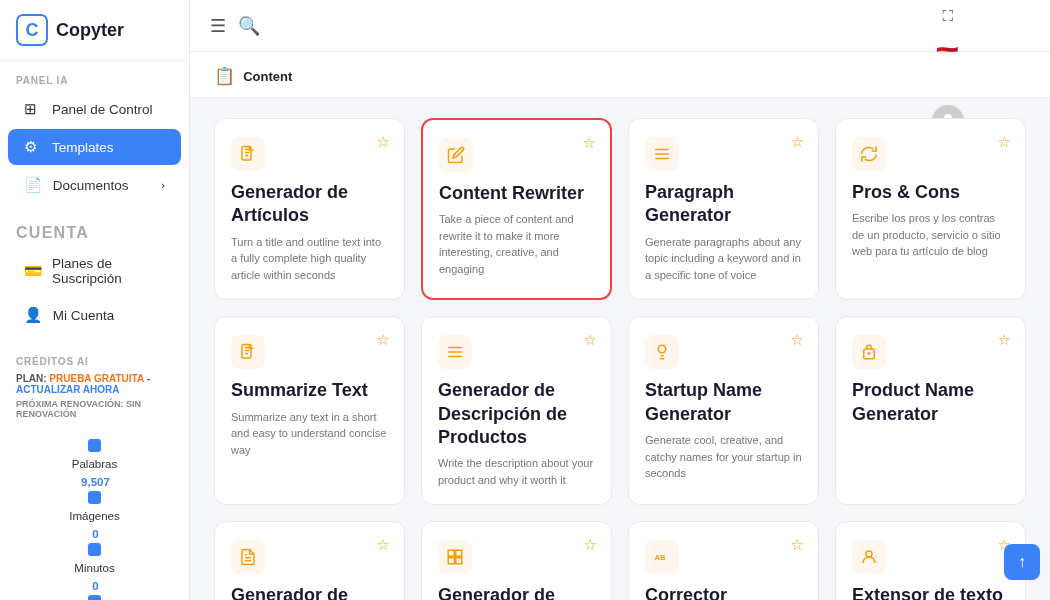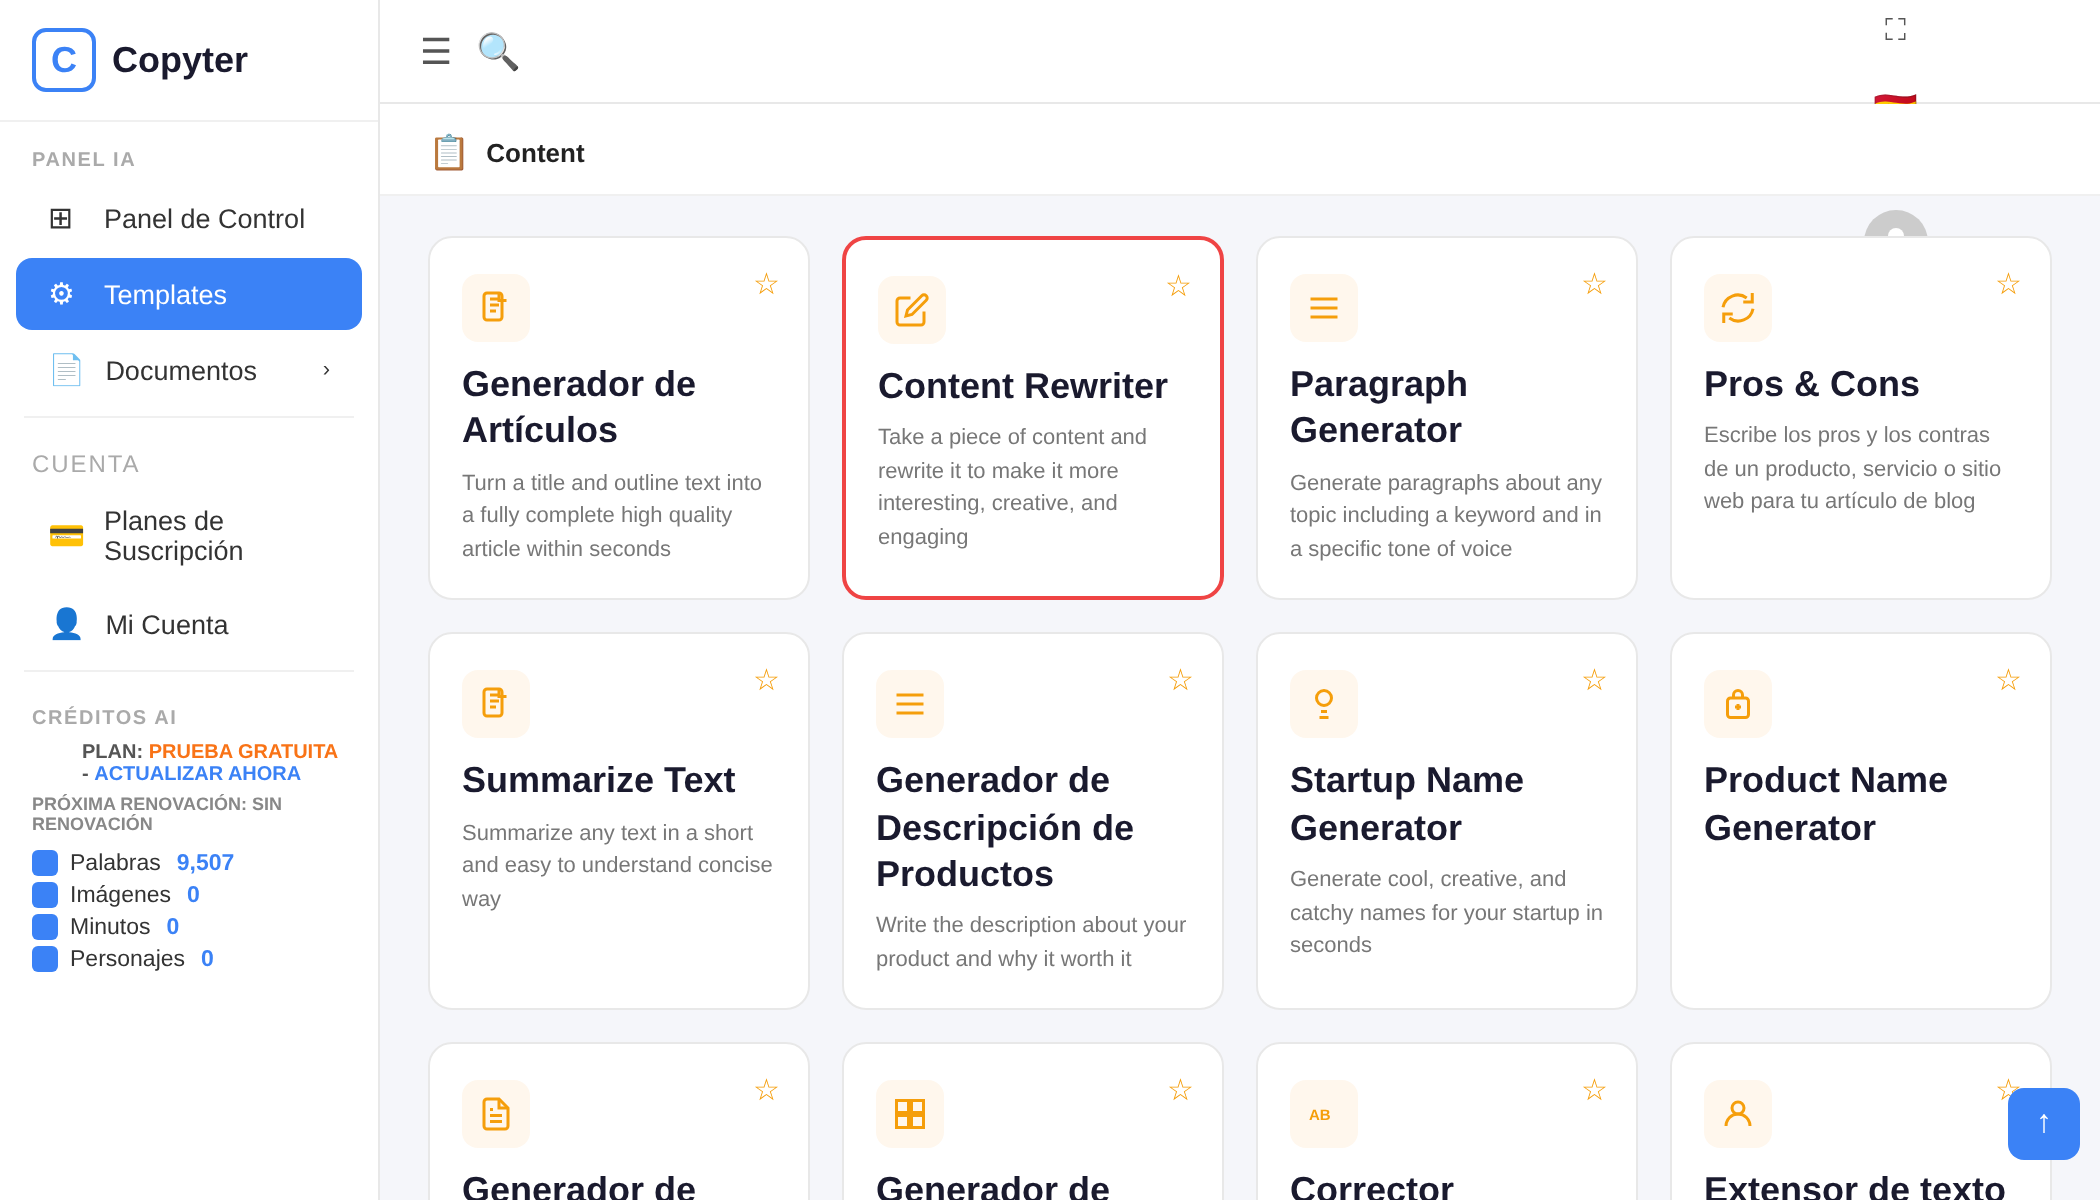--- a/index.html
+++ b/index.html
@@ -53,53 +53,53 @@
       font-weight: 500;
     }
     .sidebar-item.active {
       background: #3b82f6;
       color: #fff;
     }
     .sidebar-item .icon { font-size: 15px; min-width: 18px; }
     .sidebar-item .arrow { margin-left: auto; font-size: 11px; }
 
     .sidebar-section-label2 {
-      font-size: 12px;
-      font-weight: 400;
+      font-size: 16px;
+      font-weight: 700;
       color: #aaa;
       letter-spacing: 0.08em;
       padding: 12px 16px 4px 16px;
       text-transform: uppercase;
     }
 
     .credits-section {
       padding: 10px 16px;
       margin-top: 4px;
     }
     .credits-plan {
       font-size: 10px;
       color: #555;
       font-weight: 600;
       margin-bottom: 4px;
       text-transform: uppercase;
-      margin-left: 25px;
     }
     .plan-trial { color: #f97316; font-weight: 700; text-decoration: none; }
     .plan-update { color: #3b82f6; font-weight: 700; text-decoration: none; }
     .credits-renewal {
       font-size: 9px;
       color: #888;
       font-weight: 600;
-      margin-bottom: 8px;
+      margin-bottom: 20px;
       text-transform: uppercase;
     }
     .credit-row {
       display: flex; align-items: center; gap: 6px;
       font-size: 11.5px; color: #333; margin: 3px 0;
       font-weight: 500;
+      flex-direction: column;
     }
     .credit-dot {
       width: 13px; height: 13px; border-radius: 3px;
       background: #3b82f6;
       flex-shrink: 0;
     }
     .credit-val { color: #3b82f6; font-weight: 700; margin-left: 2px; }
 
     
     #main {

